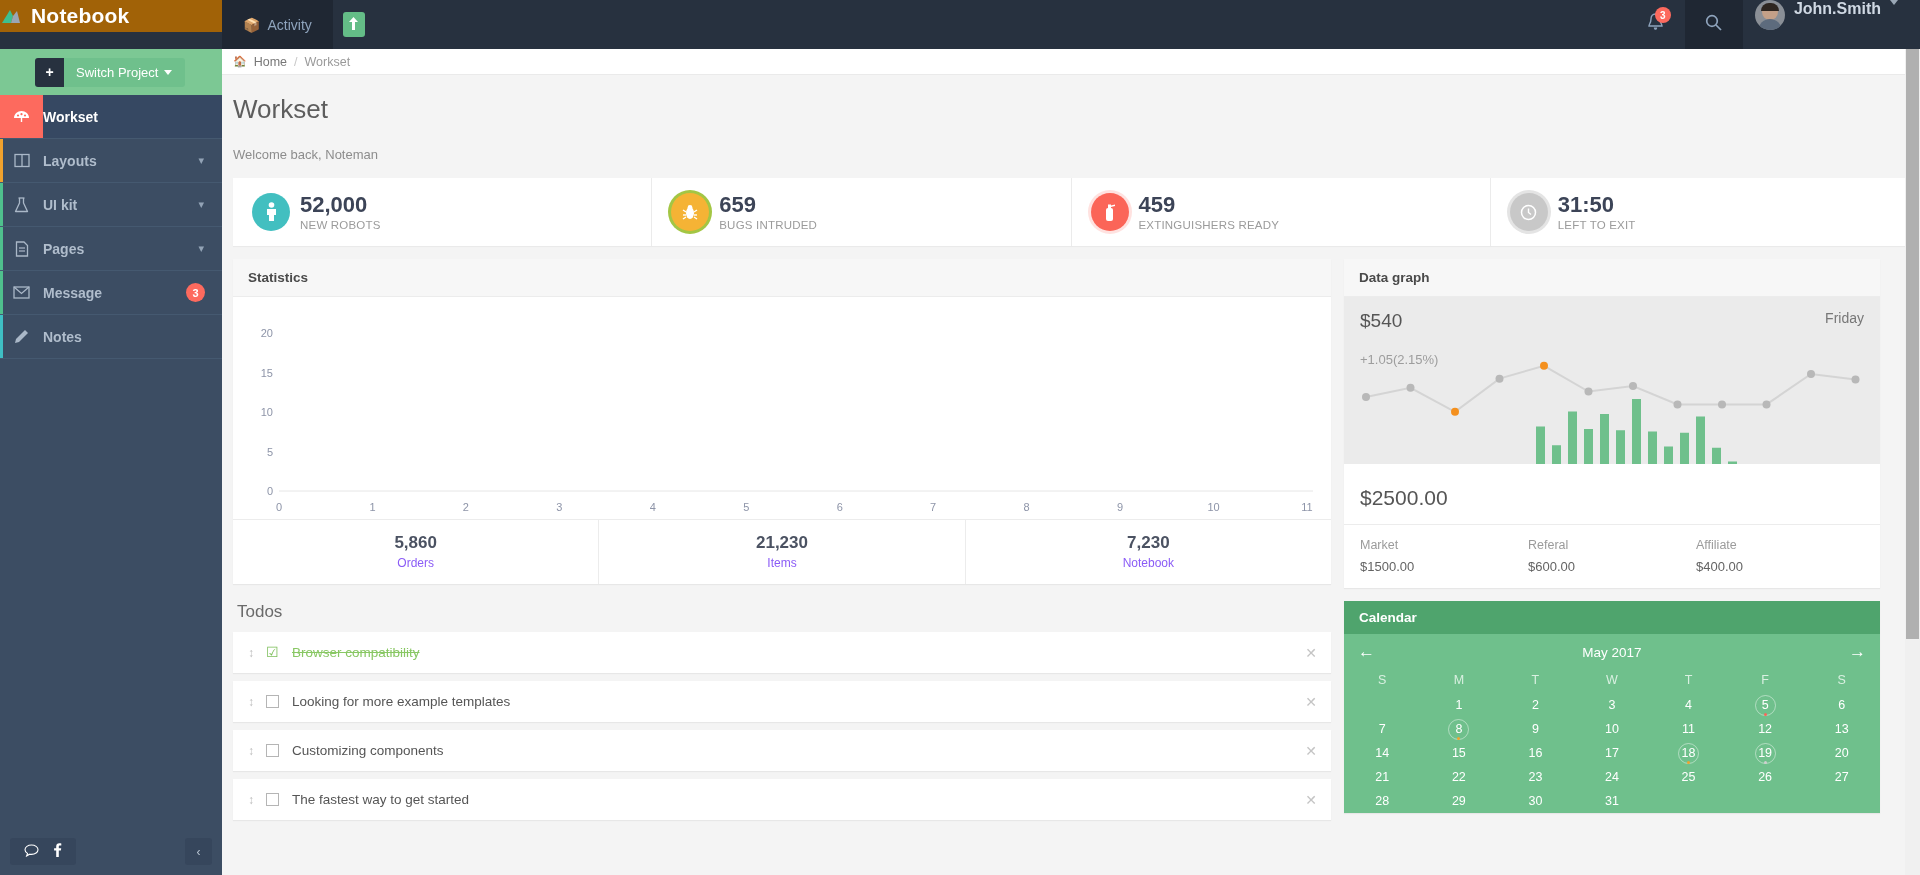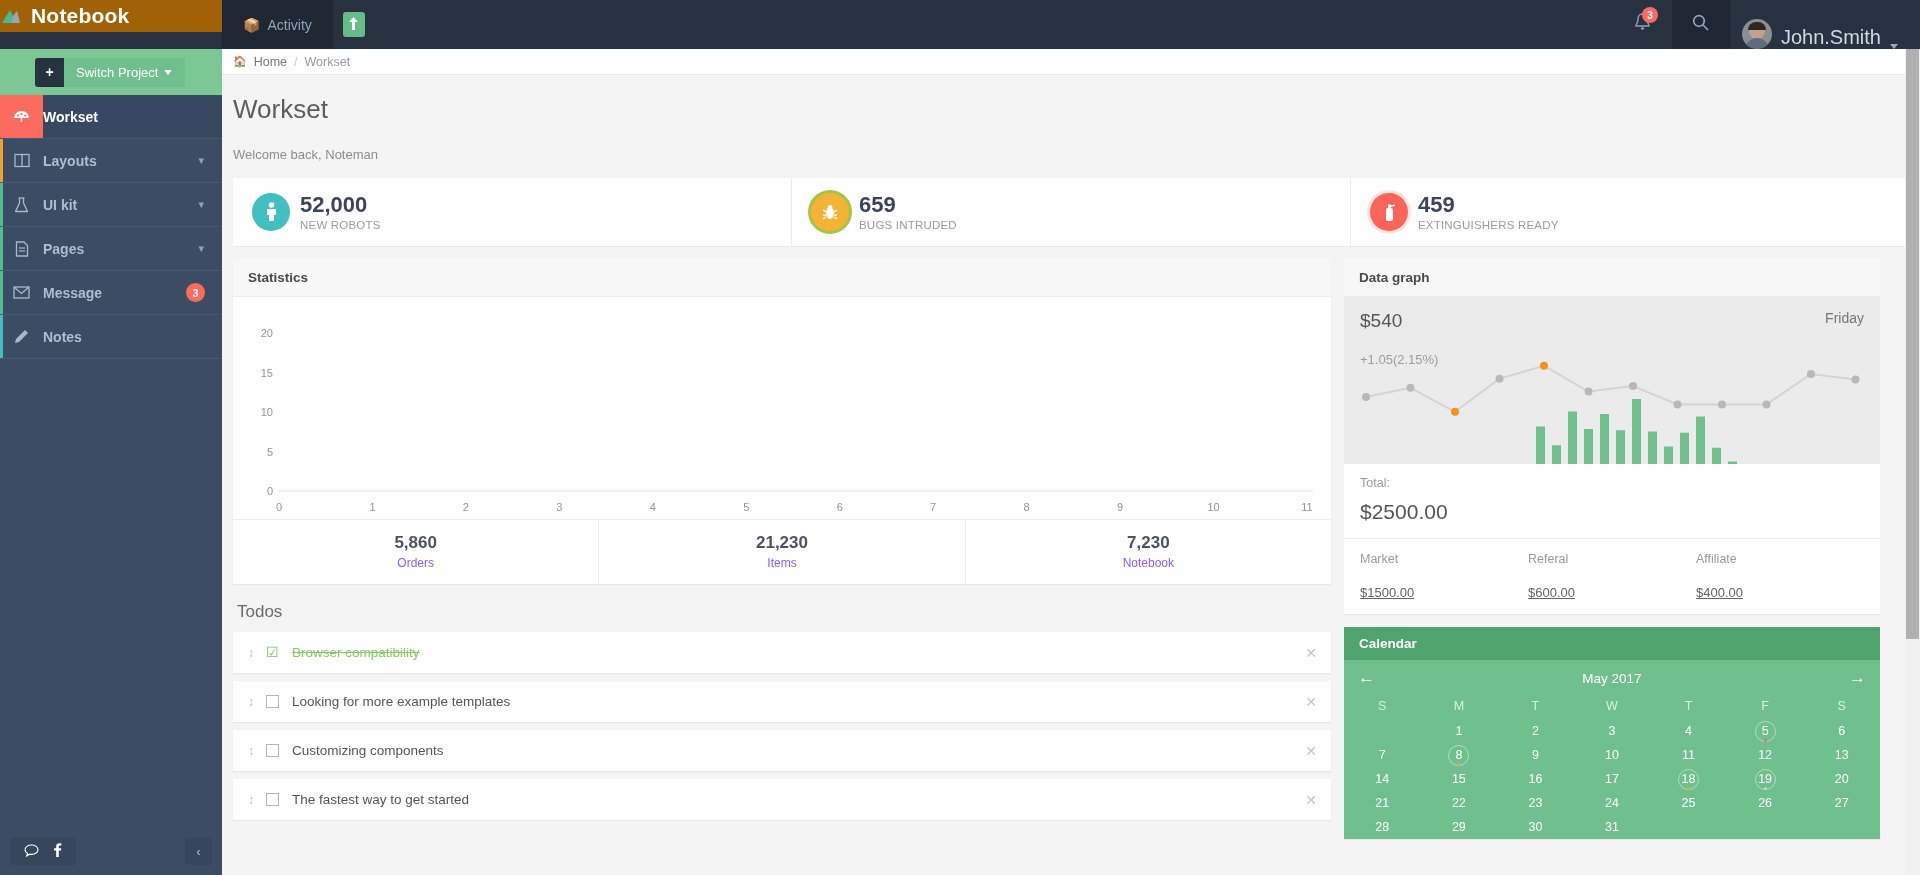--- a/index.html
+++ b/index.html
@@ -39,22 +39,22 @@
     position: relative; cursor: pointer; color: #8fa4bd;
   }
   .nav-icon-btn.alt { background: #1f2733; }
   .bell-badge {
     position: absolute; top: 7px; right: 14px;
     background: #fd6a5e; color: #fff; font-size: 10px; font-weight: bold;
     min-width: 16px; height: 16px; border-radius: 8px;
     display: flex; align-items: center; justify-content: center; padding: 0 4px;
   }
   .user-box {
-    display: flex; align-items: flex-end; gap: 9px; padding: 0 22px 0 12px;
-    color: #cfd8e3; font-size: 20px; cursor: pointer;
+    display: flex; align-items: flex-start; gap: 9px; padding: 0 22px 0 12px;
+    color: #cfd8e3; font-size: 16px; cursor: pointer; font-weight: bold;
   }
   .avatar {
     width: 30px; height: 30px; border-radius: 50%; overflow: hidden;
     background: #8a8f96; position: relative; flex: none;
   }
   .avatar .face {
     position: absolute; width: 16px; height: 16px; border-radius: 50%;
     background: #c3a088; left: 7px; top: 4px;
   }
   .avatar .hair {
@@ -219,21 +219,21 @@
   .dg-delta { font-size: 13px; color: #9d9d9d; margin-top: 20px; }
   .dg-day { margin-left: auto; font-size: 14px; color: #777; }
   .dg-svg { position: absolute; left: 0; top: 40px; width: 536px; height: 127px; }
 
   .dg-total { padding: 12px 16px 14px 16px; border-bottom: 1px solid #ececec; }
   .dg-total-lbl { font-size: 12.5px; color: #9b9b9b; }
   .dg-total-val { font-size: 21px; color: #555; margin-top: 10px; }
   .dg-foot { display: flex; padding: 13px 16px 14px 16px; }
   .dg-foot > div { width: 168px; }
   .dg-f-lbl { font-size: 12.5px; color: #9b9b9b; }
-  .dg-f-val { font-size: 13px; color: #646464; margin-top: 19px; text-decoration: underline; }
+  .dg-f-val { font-size: 13px; color: #646464; margin-top: 7px; }
 
   
   .cal { background: #6fc08c; margin-top: 13px; box-shadow: 0 1px 1px rgba(0,0,0,.05); }
   .cal-head {
     height: 33px; background: #4fa46d; display: flex; align-items: center;
     padding-left: 15px; color: #fff; font-size: 13.5px; font-weight: bold;
   }
   .cal-nav {
     display: flex; align-items: center; height: 36px; padding: 0 14px; color: #fff;
   }
@@ -478,20 +478,32 @@
             <div class="stat-ic ringpink" style="background: rgb(251, 101, 88); box-shadow: rgb(255, 226, 224) 0px 0px 0px 3px;">
               <svg width="15" height="19" viewBox="0 0 15 19">
                 <rect x="4" y="5" width="7" height="13" rx="2" fill="#fff"></rect>
                 <rect x="6" y="1.5" width="3" height="4" fill="#fff"></rect>
                 <path d="M9 2.5 L13 1.5 L13 3 L9 4 Z" fill="#fff"></path>
               </svg>
             </div>
             <div>
               <div class="stat-val">459</div>
               <div class="stat-lbl">EXTINGUISHERS READY</div>
+            </div>
+          </div>
+          <div class="stat-card">
+            <div class="stat-ic ringgray" style="background: rgb(200, 200, 200); box-shadow: rgb(228, 228, 228) 0px 0px 0px 3px;">
+              <svg width="17" height="17" viewBox="0 0 17 17">
+                <circle cx="8.5" cy="8.5" r="7" fill="none" stroke="#fff" stroke-width="1.5"></circle>
+                <path d="M8.5 4.5 L8.5 8.5 L11 10.5" fill="none" stroke="#fff" stroke-width="1.4"></path>
+              </svg>
+            </div>
+            <div>
+              <div class="stat-val">31:50</div>
+              <div class="stat-lbl">LEFT TO EXIT</div>
             </div>
           </div>
         </div>
 
       <div class="cols">
 
         <div class="col-l">
           <div class="panel">
             <div class="panel-head">Statistics</div>
             <div class="chartbox">
@@ -603,21 +615,20 @@
                     <circle cx="289" cy="49" r="4" fill="#b8b8b8"></circle>
                     <circle cx="333.5" cy="67.4" r="4" fill="#b8b8b8"></circle>
                     <circle cx="378" cy="67.4" r="4" fill="#b8b8b8"></circle>
                     <circle cx="422.5" cy="67.4" r="4" fill="#b8b8b8"></circle>
                     <circle cx="467" cy="37.04" r="4" fill="#b8b8b8"></circle>
                     <circle cx="511.5" cy="42.559999999999995" r="4" fill="#b8b8b8"></circle>
                   </g>
               </svg>
             </div>
             <div class="dg-total">
-              <div class="dg-total-lbl">Total:</div>
               <div class="dg-total-val">$2500.00</div>
             </div>
             <div class="dg-foot" id="dg-foot">
                 <div>
                   <div class="dg-f-lbl">Market</div>
                   <div class="dg-f-val">$1500.00</div>
                 </div>
                 <div>
                   <div class="dg-f-lbl">Referal</div>
                   <div class="dg-f-val">$600.00</div>

